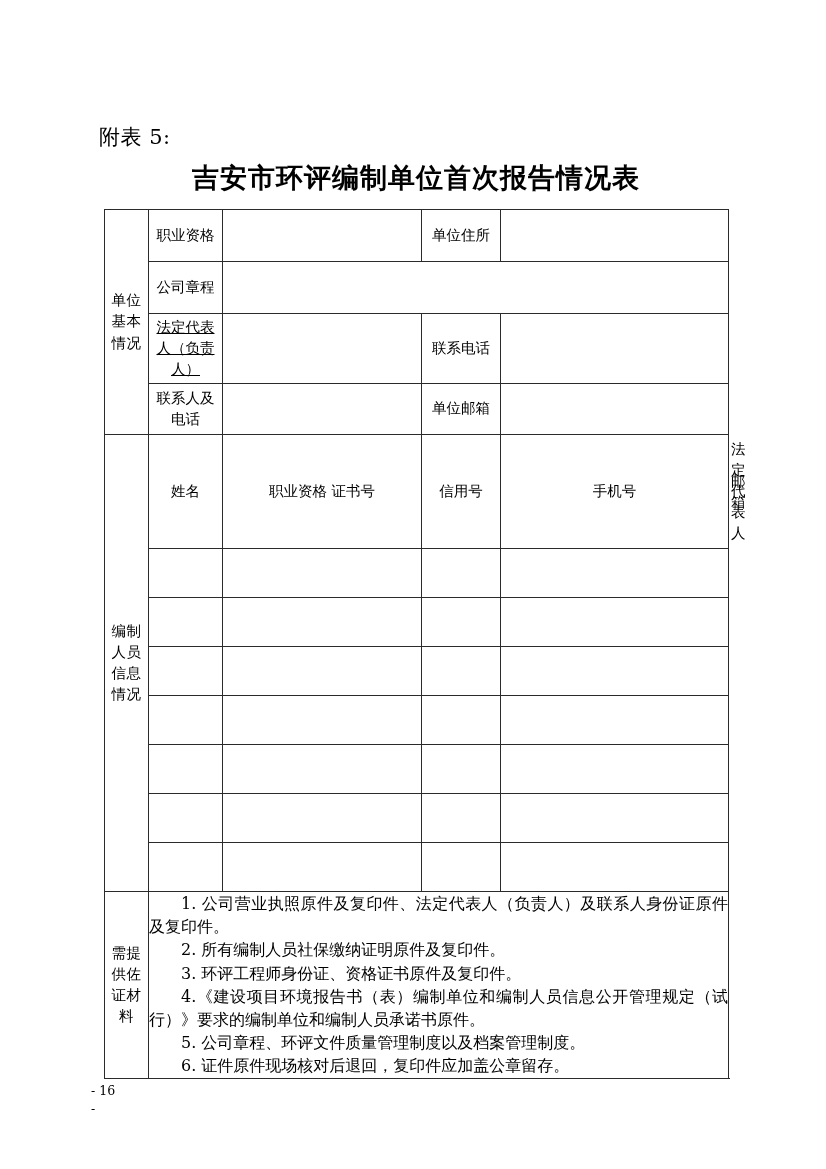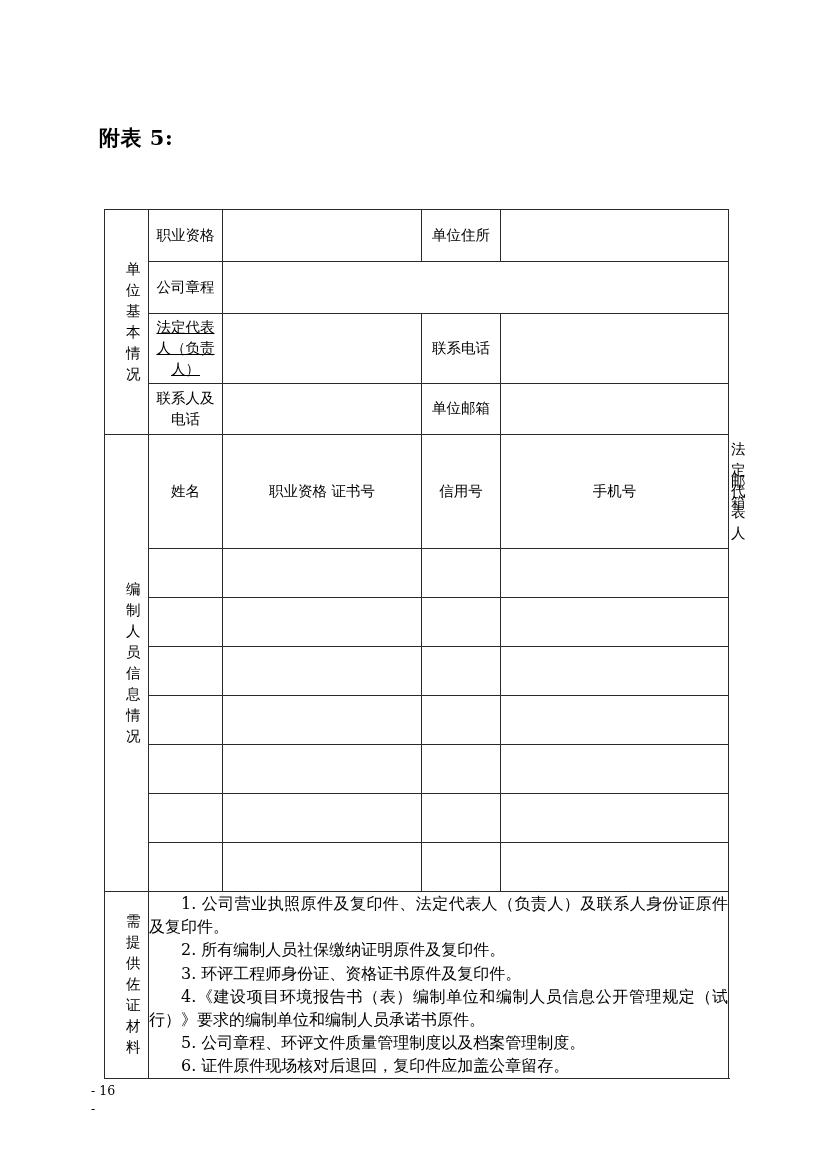--- a/index.html
+++ b/index.html
@@ -24,21 +24,21 @@
     width: 826px;
     height: 1169px;
   }
 
   
   .attach-label {
     position: absolute;
     left: 99px;
     top: 126px;
     font-size: 21px;
-    font-weight: bold;
+    font-weight: normal;
     letter-spacing: 0.5px;
     line-height: 1.1;
     white-space: nowrap;
   }
 
   .doc-title {
     position: absolute;
     left: 104px;
     top: 162px;
     width: 624px;
@@ -68,21 +68,21 @@
     line-height: 1.45;
   }
 
   .side-label {
     width: 44px;
     font-size: 14.5px;
     letter-spacing: 0.5px;
     line-height: 1.55;
     padding: 2px 3px;
   }
-  .side-label span { display: block; margin-left: 14px; }
+  .side-label span { display: block; }
 
   .field-label {
     padding: 3px 6px;
     line-height: 1.5;
   }
   .field-value { background: #ffffff; }
 
   
   .p-name { width: 74px; }
   .p-cert { width: 83px; }
@@ -118,20 +118,21 @@
   }
   .page-footer span { display: block; }
 </style>
 </head>
 <body>
 
 <div class="page">
 
   <div class="attach-label">附表 5:</div>
 
+  <div class="doc-title">吉安市环评编制单位首次报告情况表</div>
 
   <table class="form-table">
     <colgroup>
       <col style="width:44px">
       <col style="width:74px">
       <col style="width:199px">
       <col style="width:79px">
       <col style="width:228px">
     </colgroup>
     <tbody>

